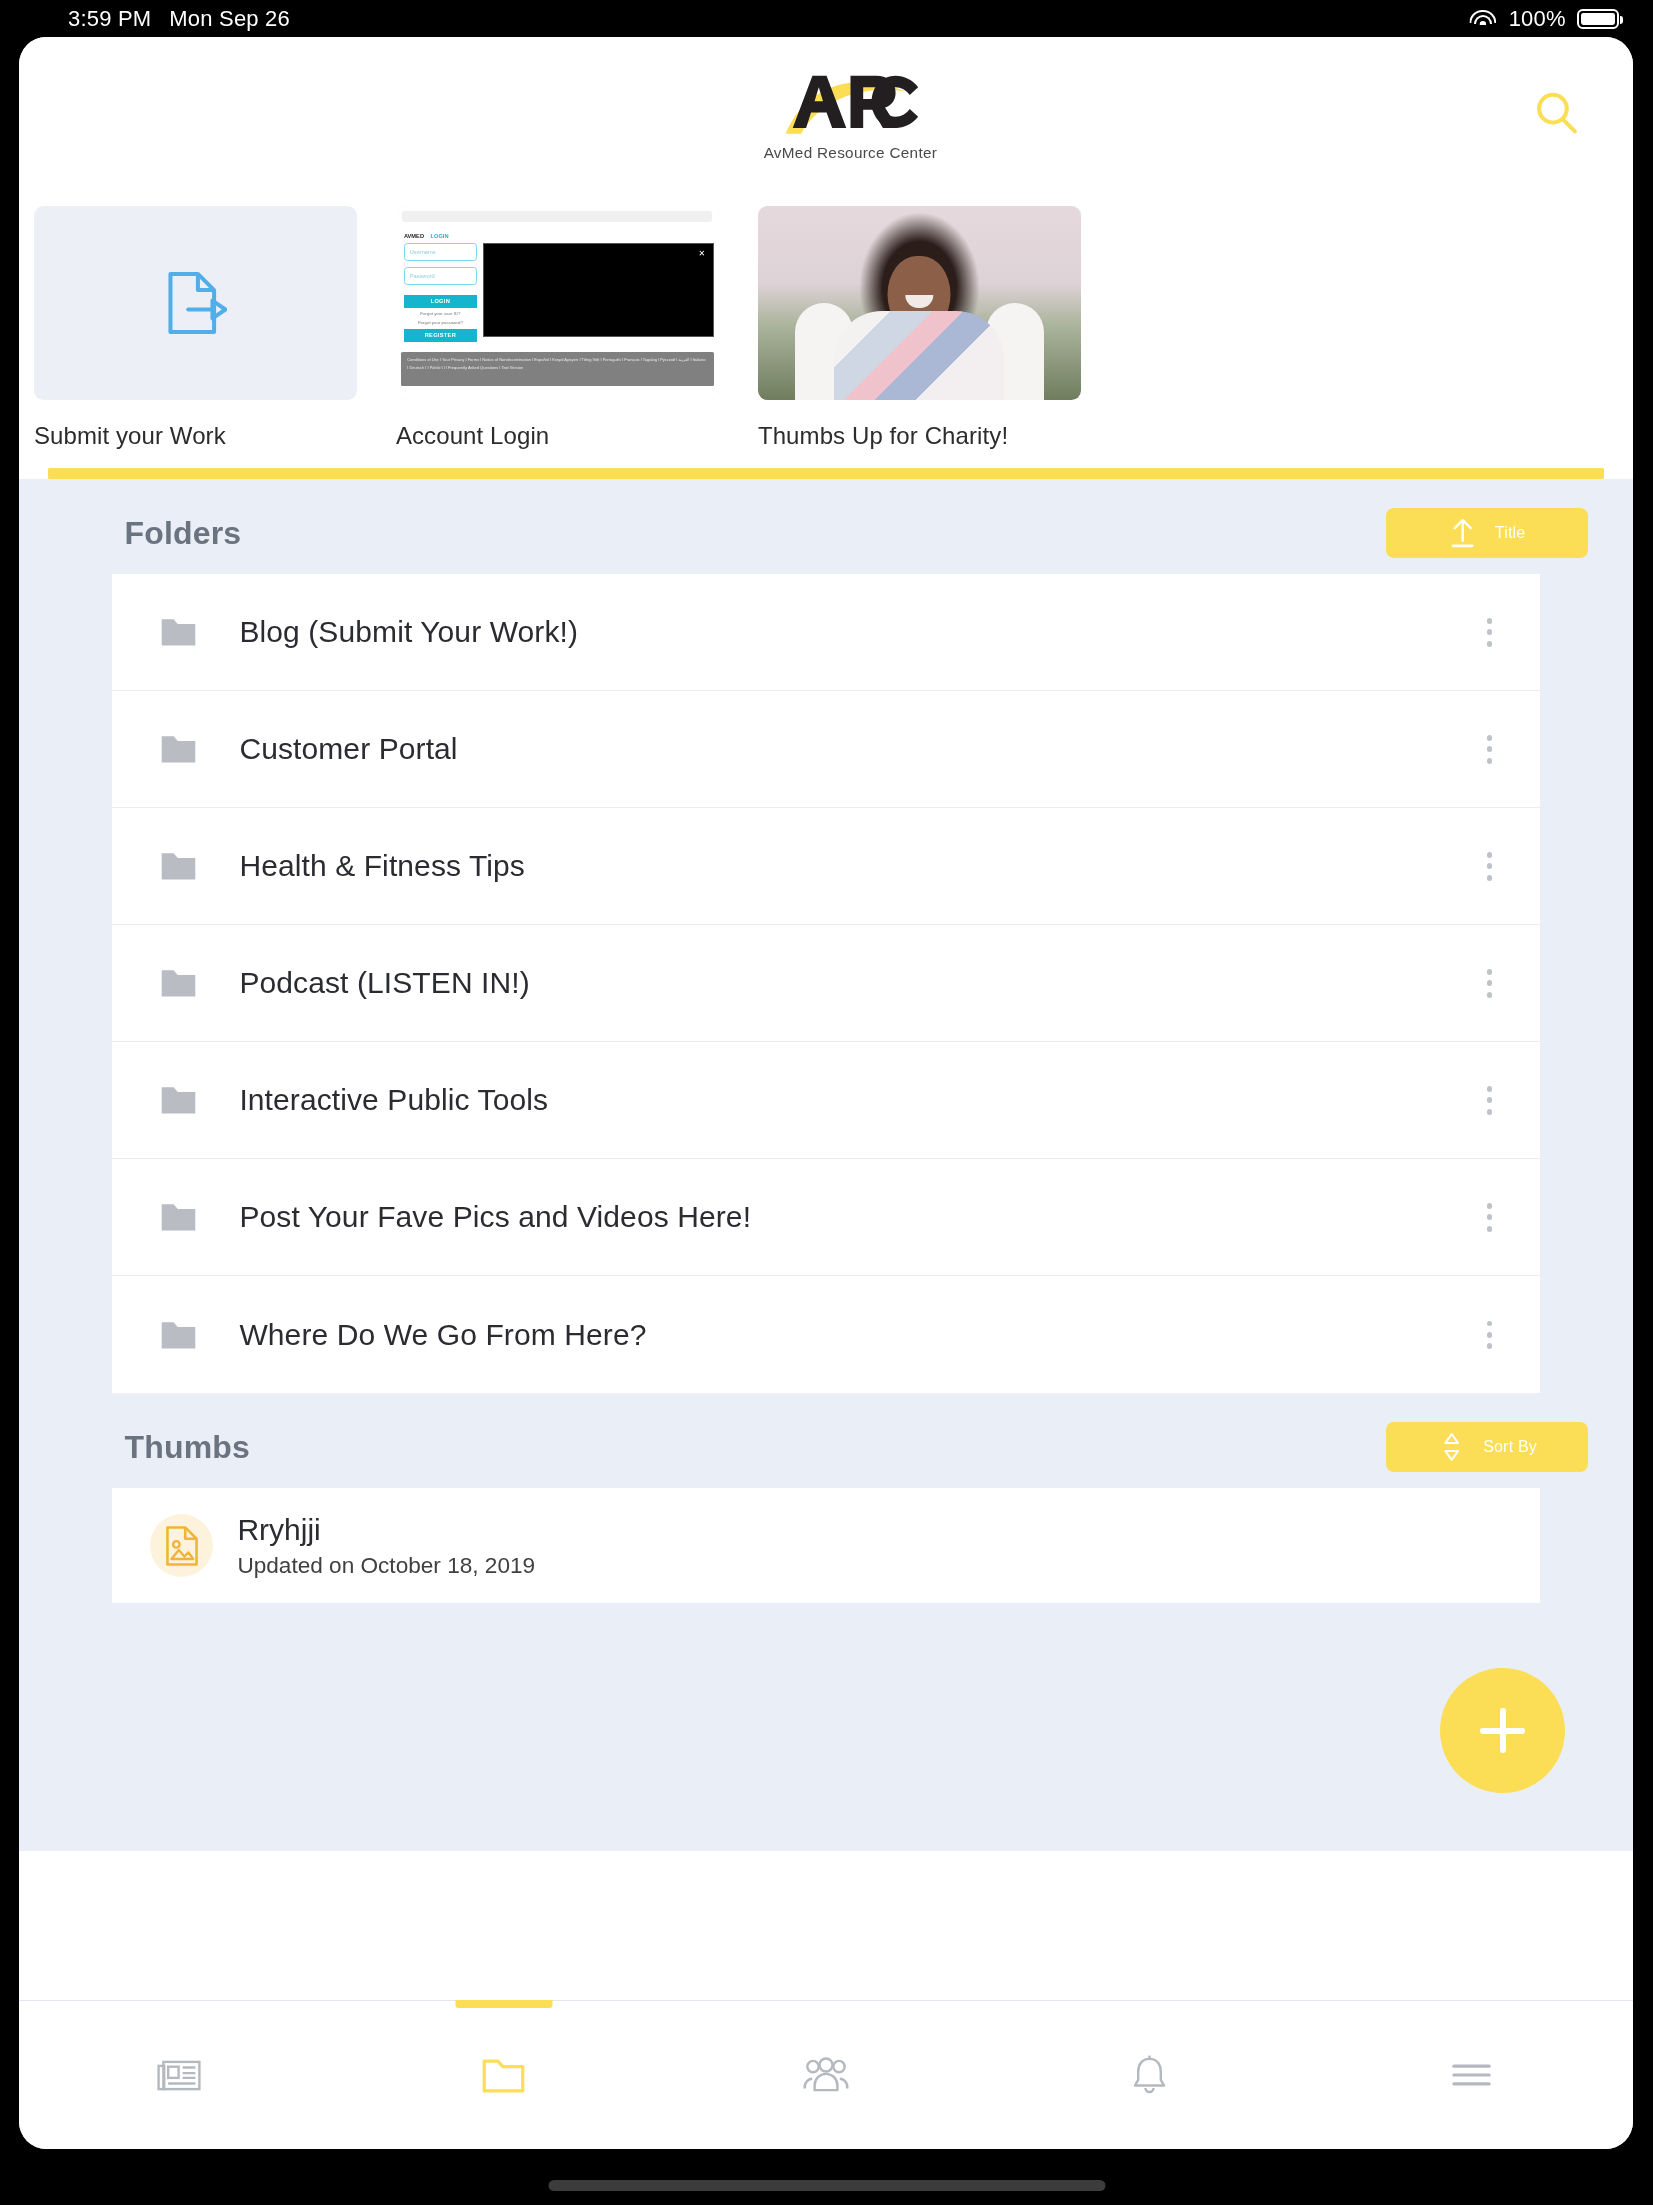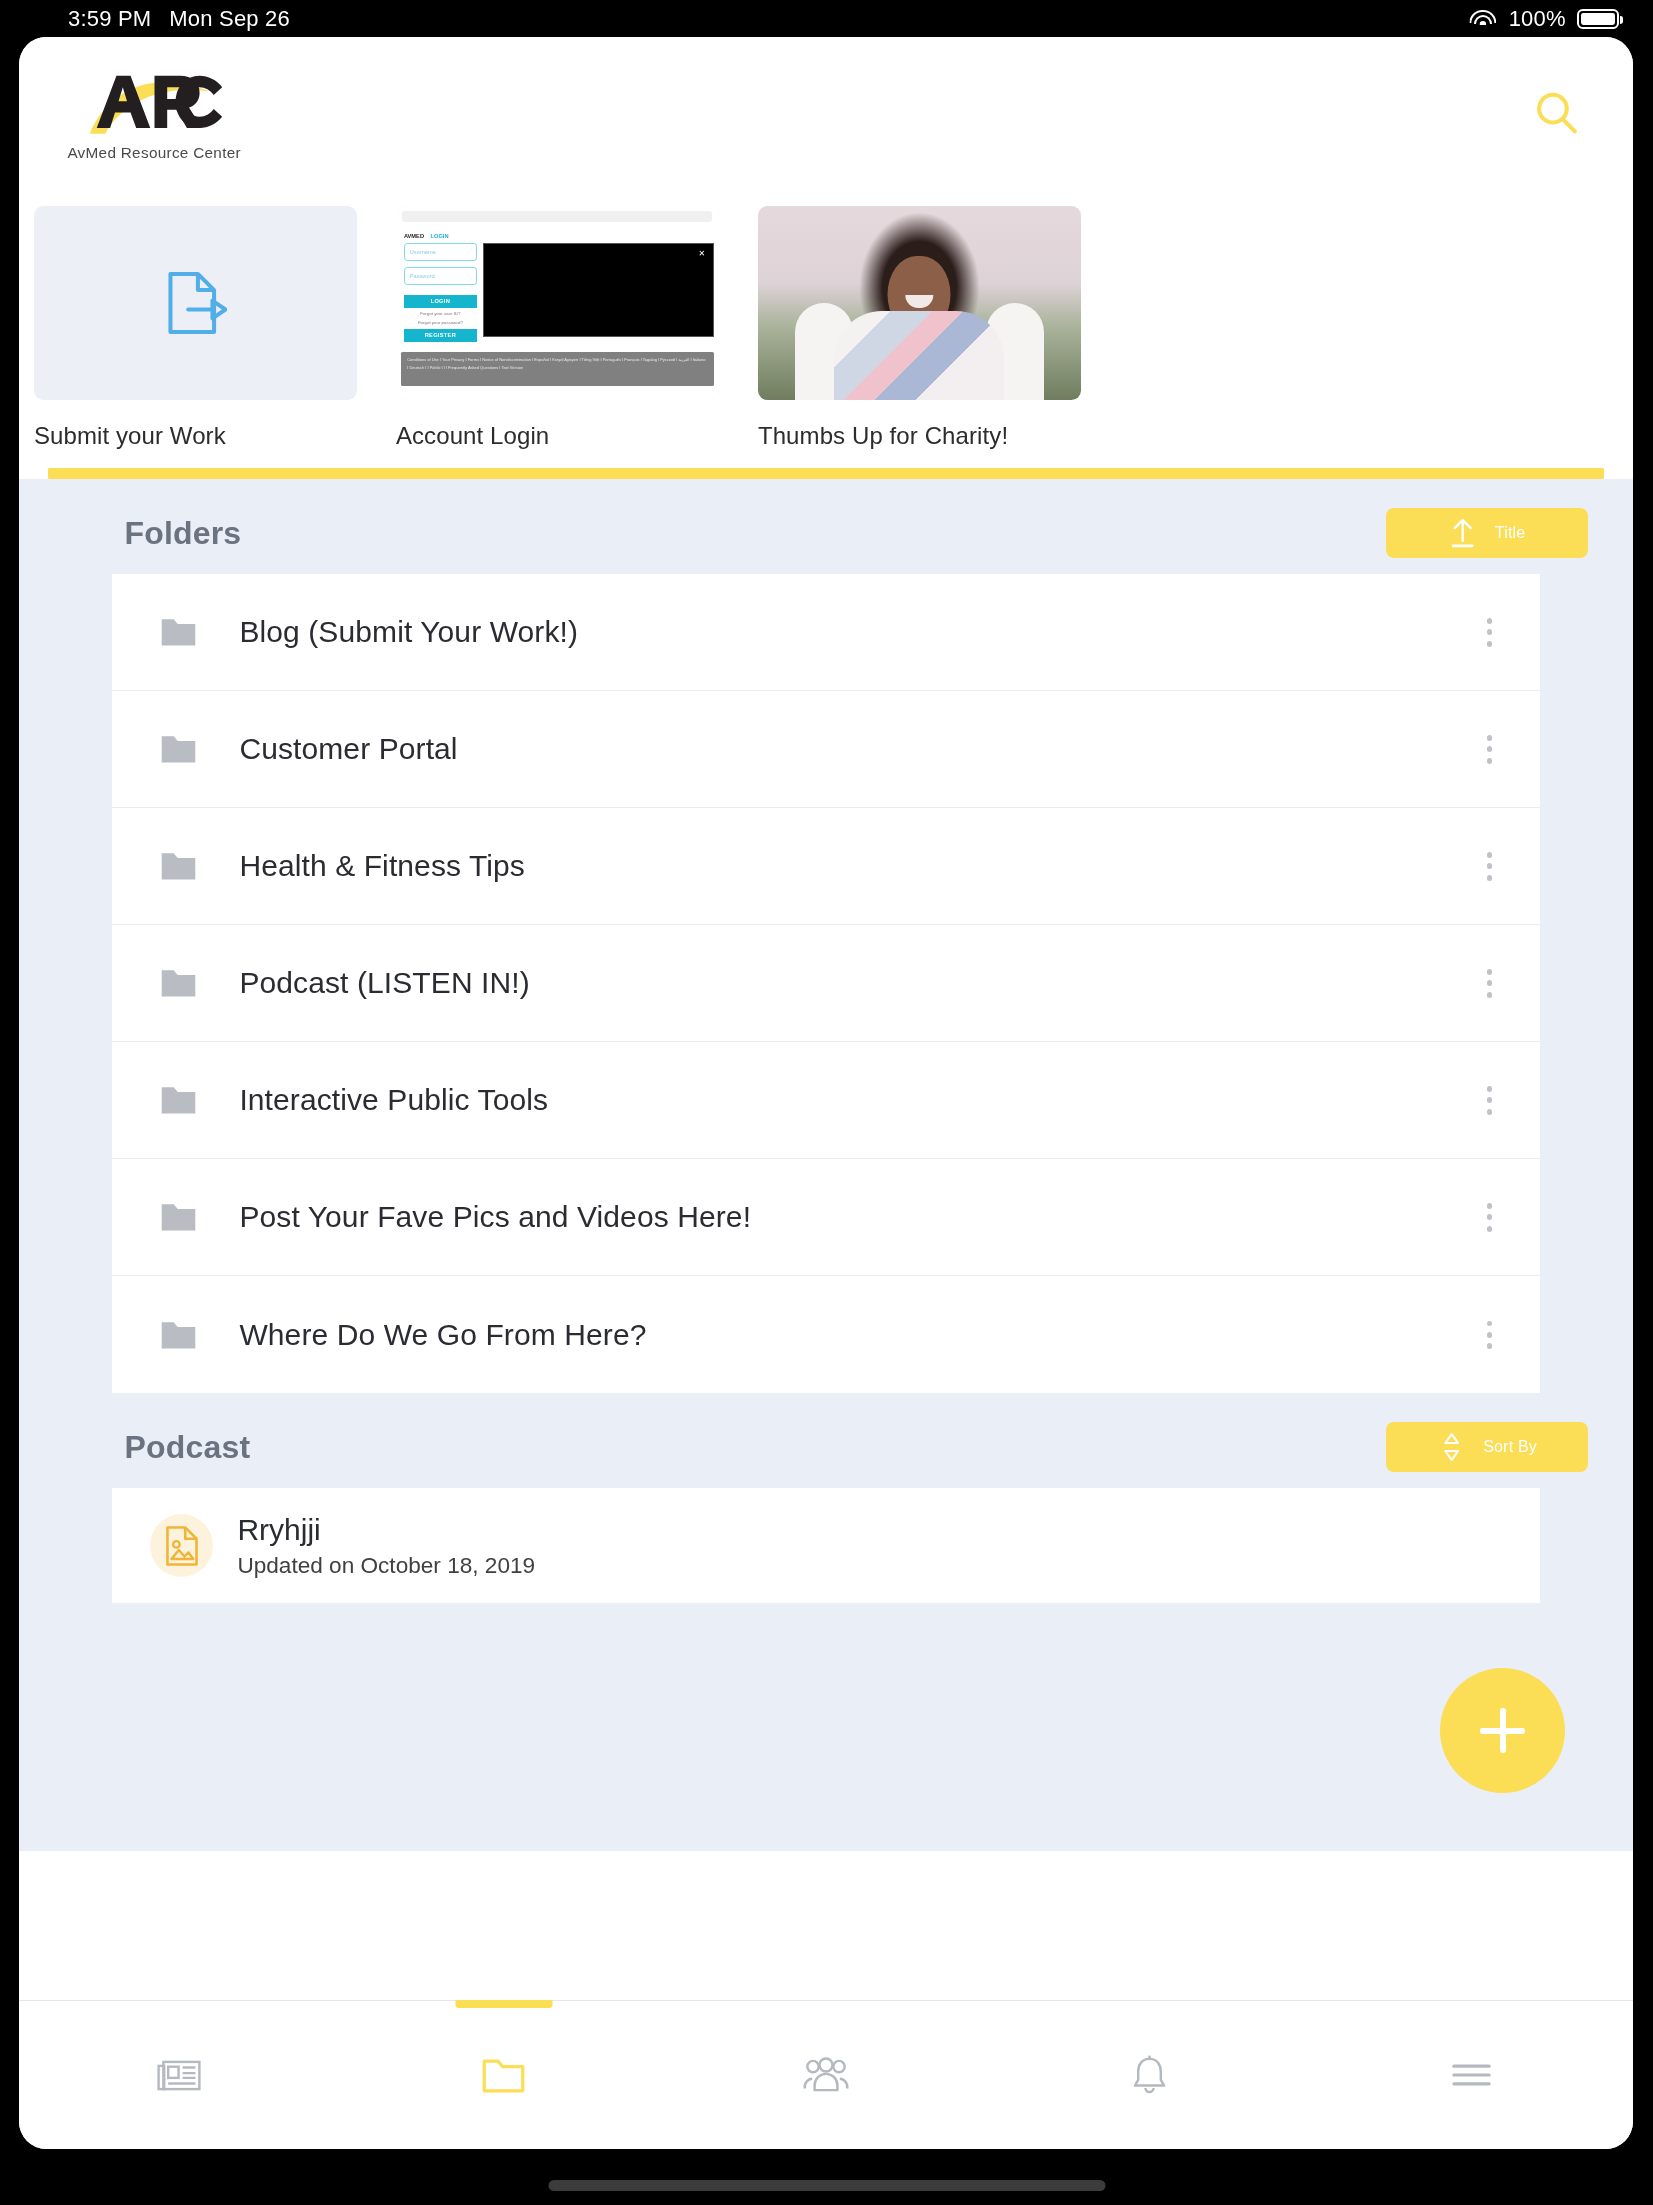--- a/index.html
+++ b/index.html
@@ -37,21 +37,21 @@
     position:absolute; top:37px; left:19.4px;
     width:1614px; height:2112px;
     background:#fff;
     border-radius:27.4px;
     overflow:hidden;
   }
 
   
   .app-header {
     position:relative; height:153px; background:#fff;
-    display:flex; align-items:center; padding-left:48px;
+    display:flex; align-items:center; justify-content:center;padding-left:48px;
   }
   .logo-wrap { display:flex; flex-direction:column; align-items:center; }
   .logo-mark { width:141px; height:74px; }
   .logo-sub {
     margin-top:4px; font-size:15.3px; color:#4a4a4a;
     letter-spacing:0.3px; white-space:nowrap;
   }
   .search-btn {
     position:absolute; right:45px; top:50%; transform:translateY(-50%);
     width:63px; height:63px; display:flex; align-items:center; justify-content:center;
@@ -378,21 +378,21 @@
         <span class="row-label">Where Do We Go From Here?</span>
         <span class="dots">
             <i></i>
             <i></i>
             <i></i>
           </span>
       </div>
     </div>
 
     <div class="section-head">
-      <div class="section-title">Podcast</div>
+      <div class="section-title">Thumbs</div>
       <button class="pill-btn">
         <svg width="27.4" height="32" viewBox="0 0 34 40">
           <path d="M17 4 L25 15 L9 15 Z" fill="none" stroke="#fff" stroke-width="2.6" stroke-linejoin="round"></path>
           <path d="M17 36 L9 25 L25 25 Z" fill="none" stroke="#fff" stroke-width="2.6" stroke-linejoin="round"></path>
         </svg>
         <span class="plabel">Sort By</span>
       </button>
     </div>
 
     <div class="content-card">

